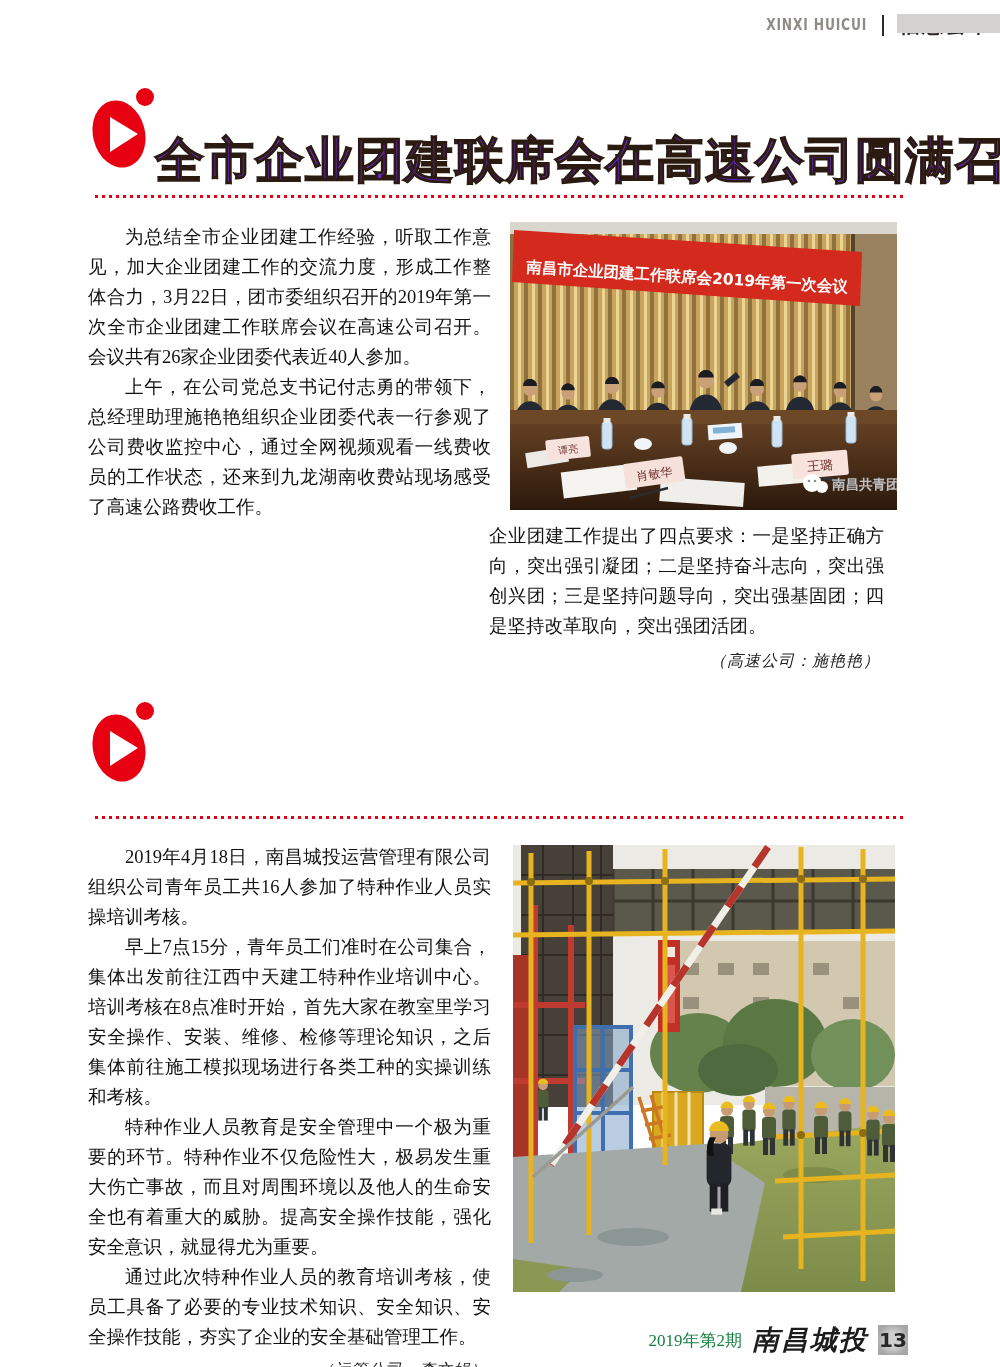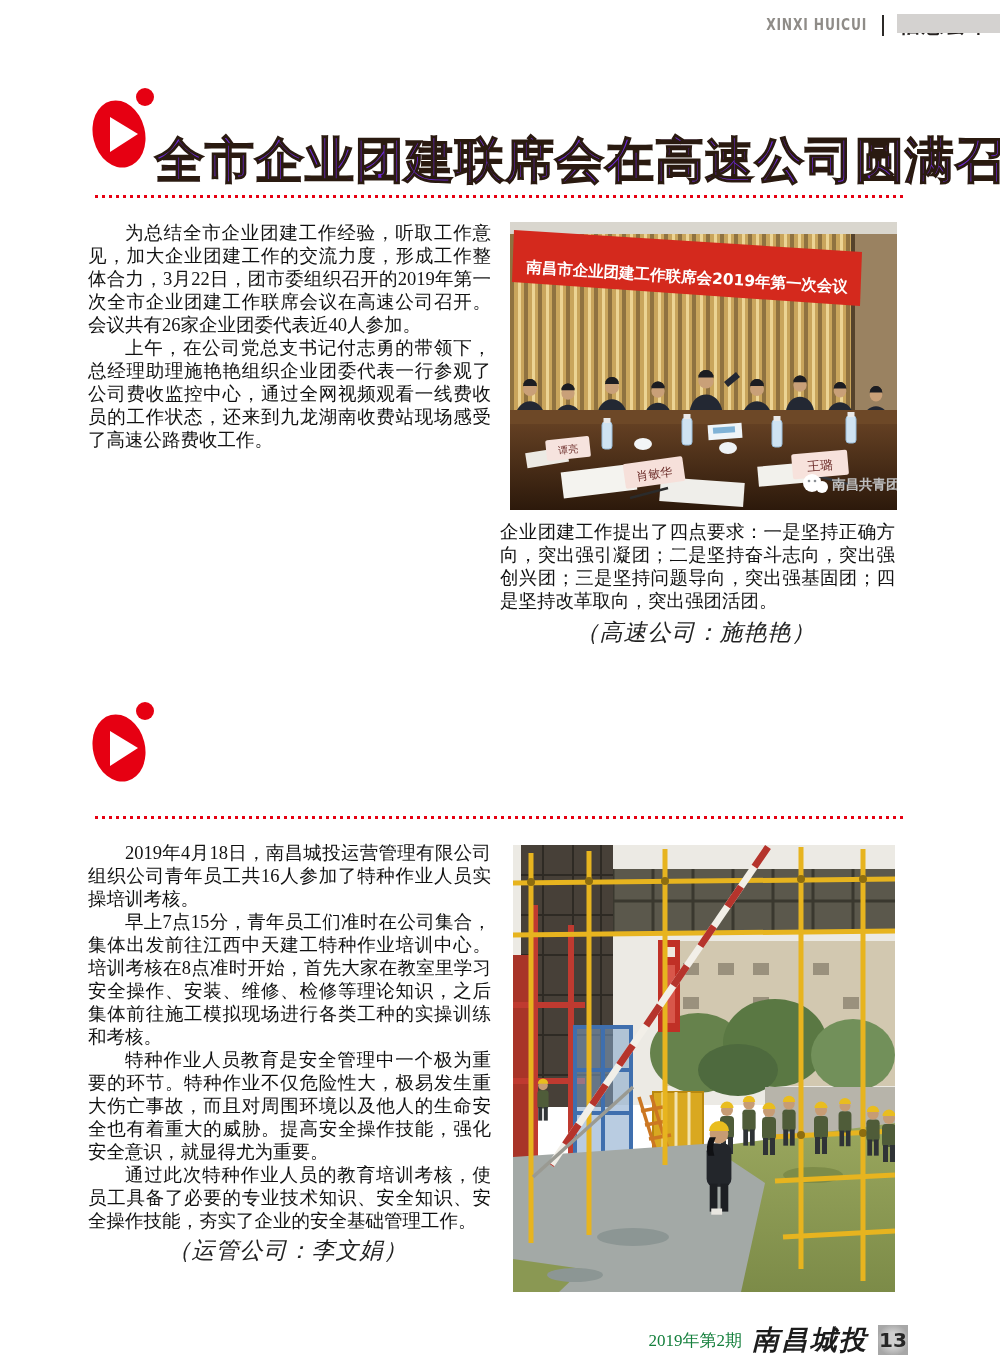--- a/index.html
+++ b/index.html
@@ -16,23 +16,23 @@
           font-size:21px;color:#262220;letter-spacing:2px;}
   .hdr-bar{background:#d4d2d0;width:103px;height:19px;}
 
   
   .art-title{font-family:"DejaVu Sans","Liberation Sans",sans-serif;font-weight:900;
              font-size:49px;color:#6d28d9;letter-spacing:1px;white-space:nowrap;
              -webkit-text-stroke:1.3px #2a1a10;}
   .dotline{height:3px;background:repeating-linear-gradient(90deg,#e60012 0 2.6px,transparent 2.6px 7px);}
 
   
-  .col p{margin:0;text-indent:2em;text-align:justify;font-size:18.5px;line-height:23px;color:#111;}
+  .col p{margin:0;text-indent:2em;text-align:justify;font-size:18.5px;line-height:30px;color:#111;}
   .col p.noindent{text-indent:0;}
-  .attr{font-style:italic;font-size:23px;letter-spacing:1px;color:#222;text-align:center;line-height:27px;}
+  .attr{font-style:italic;font-size:16px;letter-spacing:1px;color:#222;text-align:right;line-height:27px;}
 
   
   .foot{display:flex;align-items:center;justify-content:flex-end;gap:10px;white-space:nowrap;}
   .foot-issue{font-size:17px;color:#15803d;}
   .foot-brand{font-style:italic;font-weight:bold;font-size:27px;color:#1c1c1c;letter-spacing:2px;text-align:center;}
   .foot-page{width:30px;height:30px;display:flex;align-items:center;justify-content:center;
              background:radial-gradient(circle at 50% 50%, #cfcfcf 0 35%, #a7a7a7 75%);
              font-family:"DejaVu Sans","Liberation Sans",sans-serif;font-weight:bold;font-size:20px;color:#262626;}
   svg text{font-family:"DejaVu Sans","Liberation Sans",sans-serif;}
 </style>
@@ -139,21 +139,21 @@
 
     <g>
       <circle cx="302" cy="261" r="9" fill="#ffffff"></circle>
       <circle cx="312" cy="265" r="6" fill="#ffffff"></circle>
       <circle cx="299" cy="259" r="1.3" fill="#8a8f94"></circle>
       <circle cx="305" cy="259" r="1.3" fill="#8a8f94"></circle>
     </g>
     <text x="322" y="267" font-size="13.5" font-weight="bold" fill="#ffffff" stroke="#00000040" stroke-width="0.6">南昌共青团</text>
   </svg>
 
-  <div class="abs col" style="left:500px;top:521px;width:395px;">
+  <div class="abs col" style="left:489px;top:521px;width:395px;">
     <p class="noindent">企业团建工作提出了四点要求：一是坚持正确方向，突出强引凝团；二是坚持奋斗志向，突出强创兴团；三是坚持问题导向，突出强基固团；四是坚持改革取向，突出强团活团。</p>
     <div class="attr" style="margin-top:6px;padding-right:4px;">（高速公司：施艳艳）</div>
   </div>
 
   <svg class="abs" style="left:92px;top:700px;" width="64" height="84" viewBox="0 0 64 84">
     <circle cx="53" cy="11" r="9" fill="#e60012"></circle>
     <ellipse cx="27" cy="48" rx="26" ry="34" fill="#e60012" transform="rotate(-14 27 48)"></ellipse>
     <path d="M18 31 L18 66 L46 48 Z" fill="#ffffff"></path>
   </svg>
 

